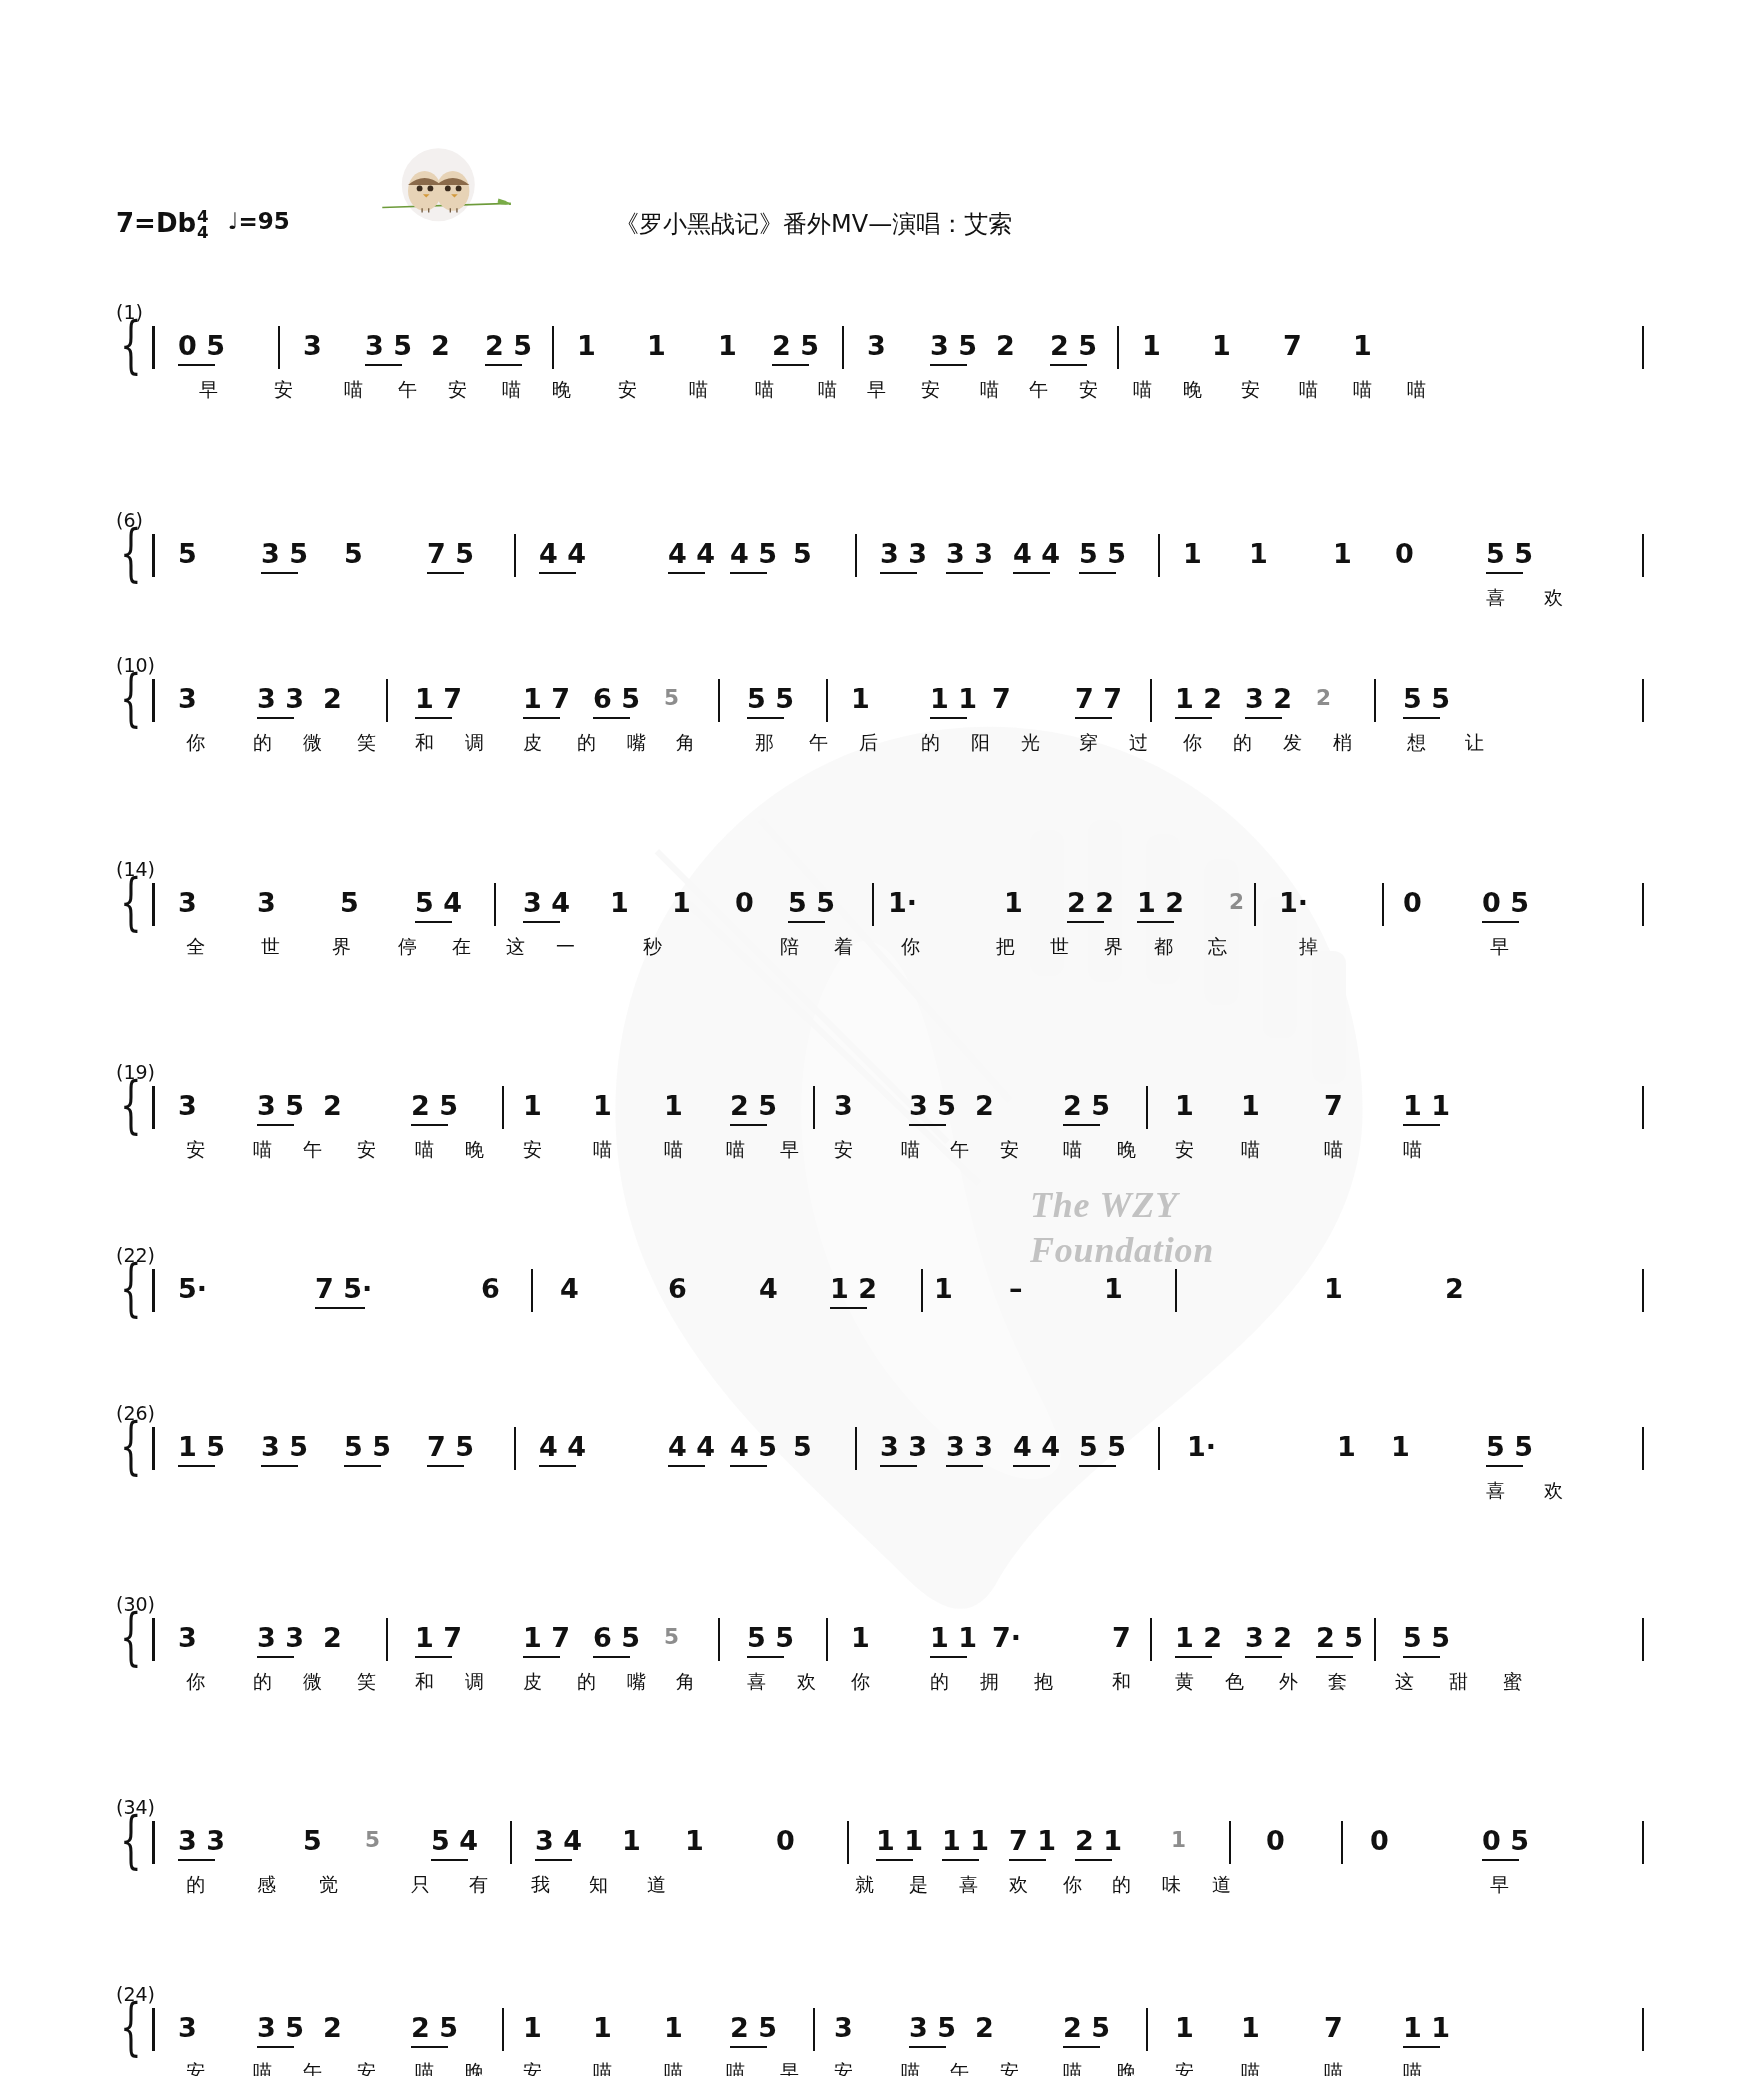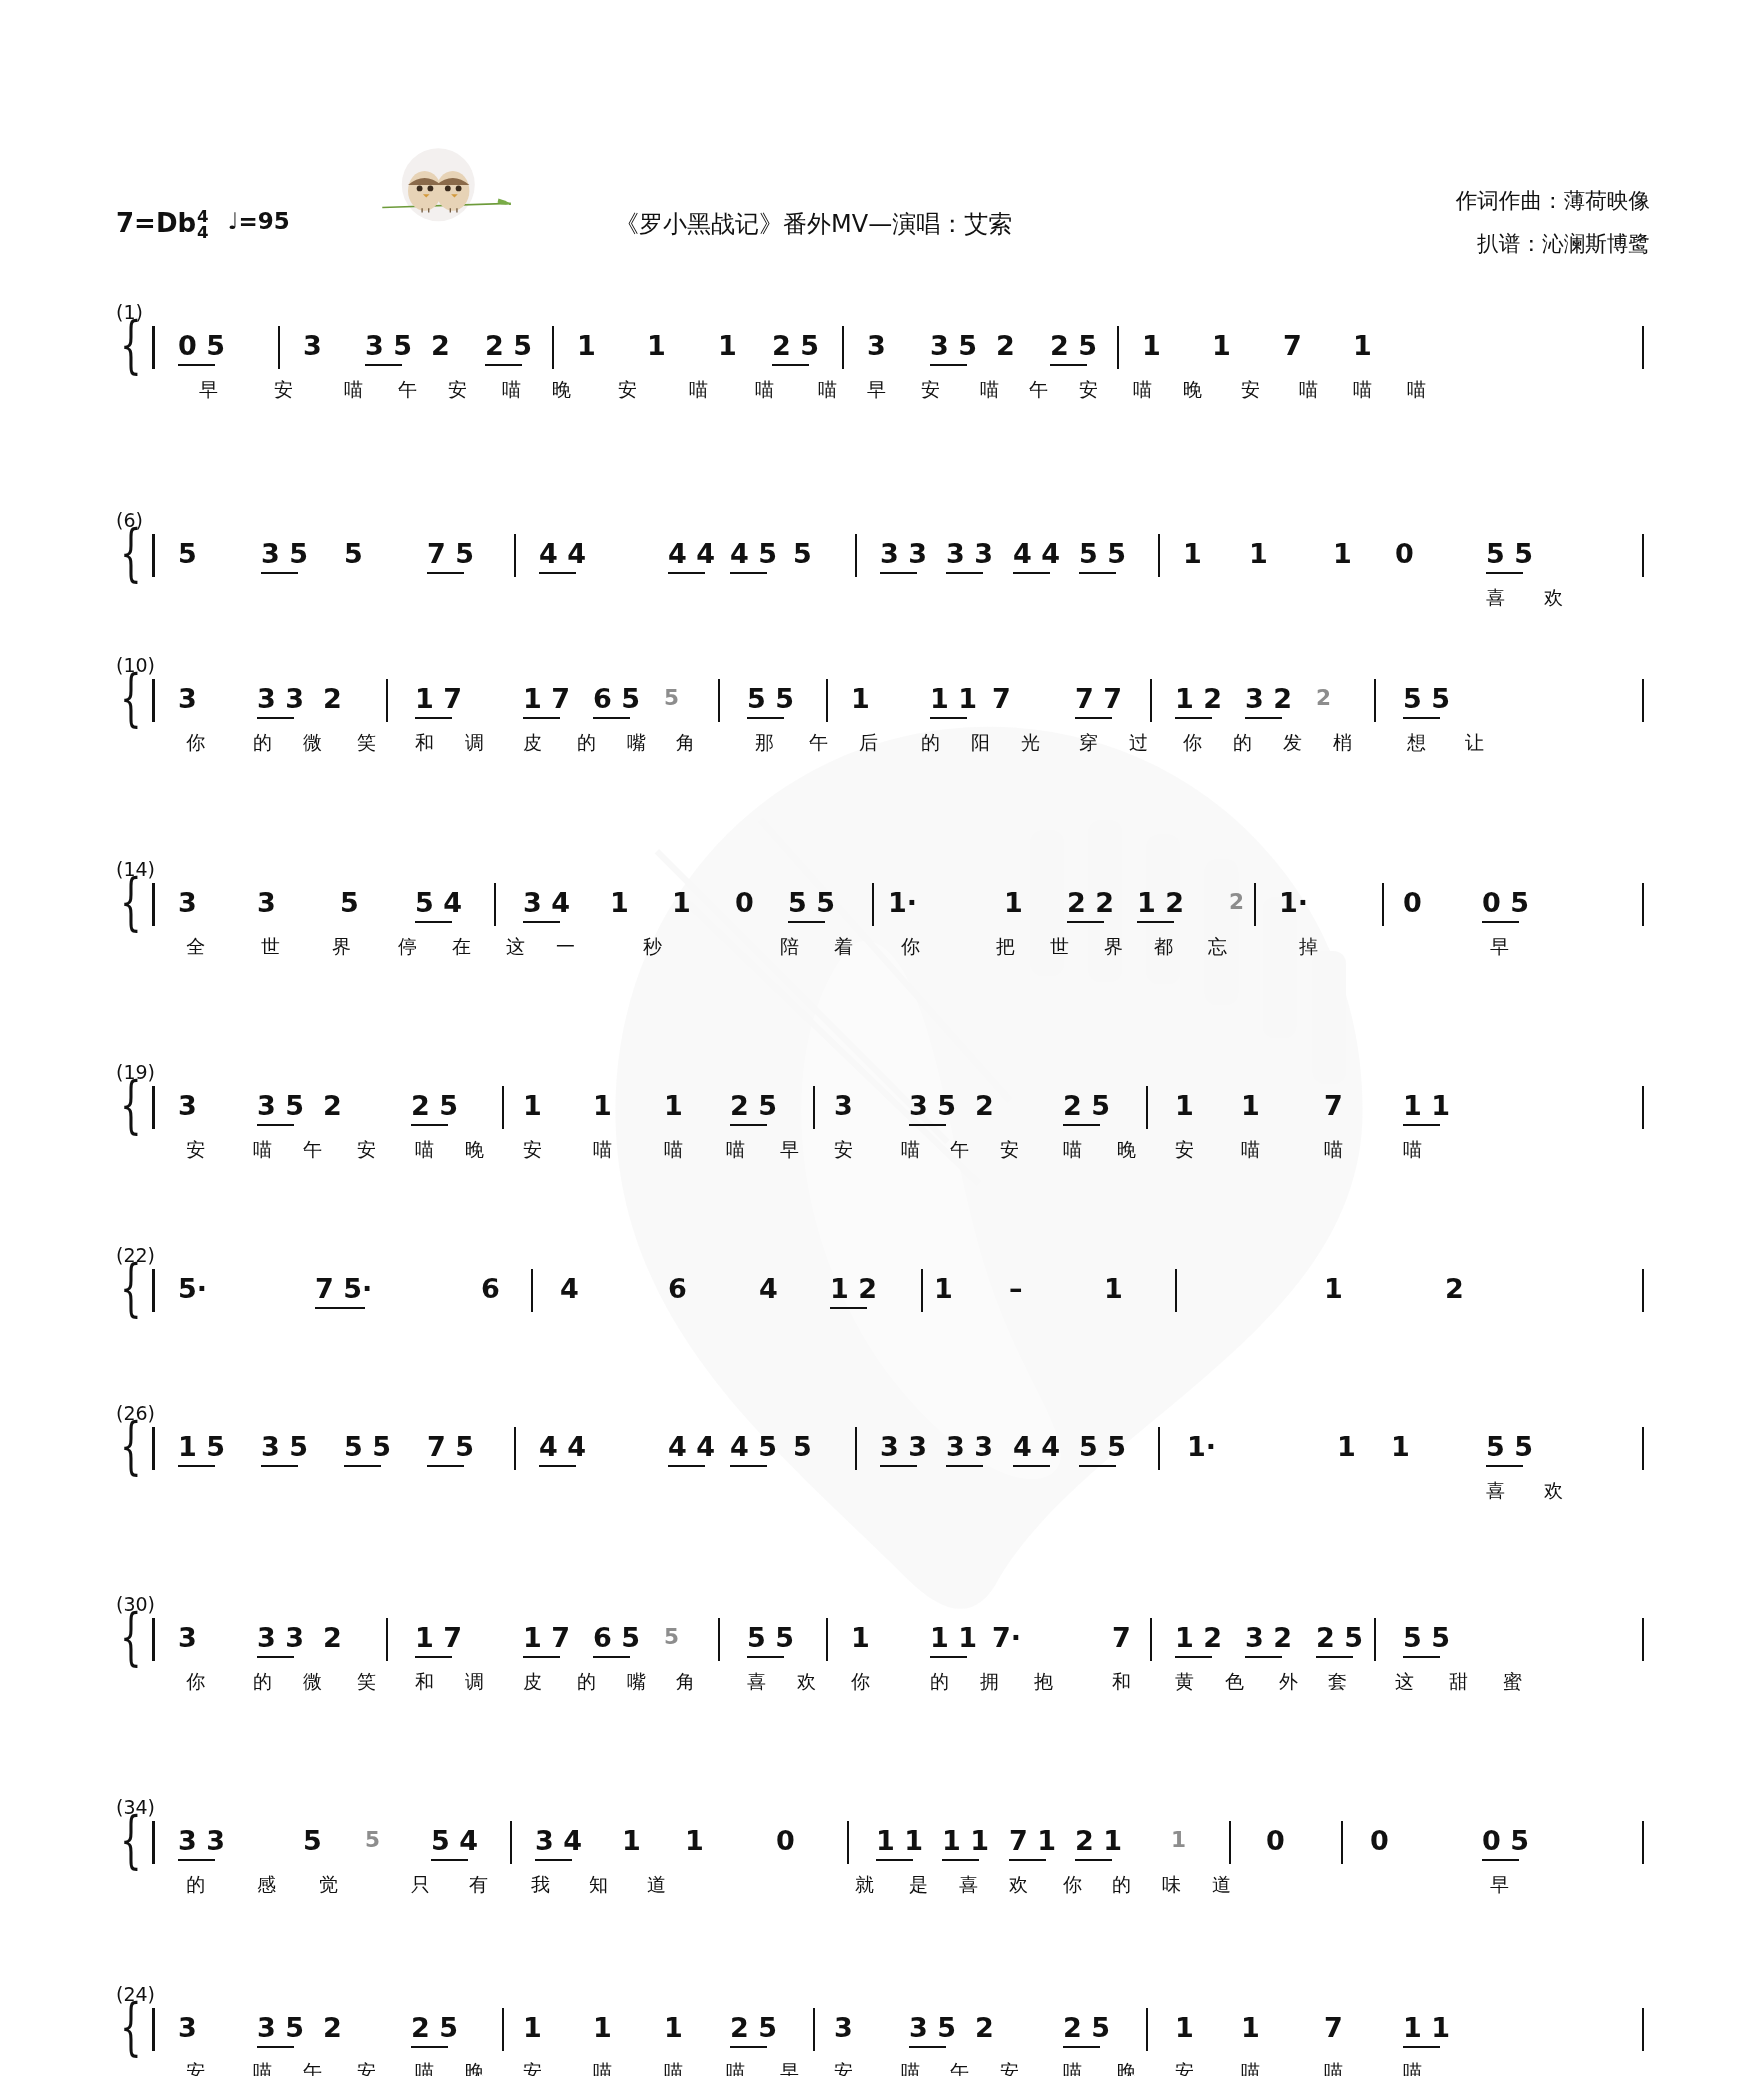--- a/index.html
+++ b/index.html
@@ -133,20 +133,24 @@
       <g fill="#cfcfcf">
         <rect x="240" y="60" width="16" height="70" rx="6"></rect>
         <rect x="268" y="55" width="16" height="78" rx="6"></rect>
         <rect x="296" y="62" width="16" height="72" rx="6"></rect>
         <rect x="324" y="74" width="16" height="70" rx="6"></rect>
         <rect x="352" y="92" width="16" height="68" rx="6"></rect>
         <rect x="376" y="118" width="16" height="64" rx="6"></rect>
       </g>
     </g>
   </svg>
+  <div class="wm-text">
+    <div class="l1">The WZY</div>
+    <div class="l2">Foundation</div>
+  </div>
 
 
   <div class="keyline">
     <span>7=Db</span>
     <span class="frac">
       <span class="num">4</span>
       <span class="den">4</span>
     </span>
     <span class="tempo">♩=95</span>
   </div>
@@ -169,24 +173,20 @@
       <g stroke="#6b5135" stroke-width="3">
         <line x1="116" y1="152" x2="116" y2="162"></line>
           <line x1="132" y1="152" x2="132" y2="162"></line>
         <line x1="184" y1="152" x2="184" y2="162"></line>
           <line x1="200" y1="152" x2="200" y2="162"></line>
       </g>
     </g>
   </svg>
 
   <div class="subtitle">《罗小黑战记》番外MV—演唱：艾索</div>
-  <div class="credits">
-    <div>作词作曲：薄荷映像</div>
-    <div>扒谱：沁澜斯博鹭</div>
-  </div>
 
   <div id="systems">
       <div class="system" style="top: 328px;">
         <div class="barnum">(1)</div>
         <div class="brace">{</div>
         <div class="startbar"></div>
         <div class="endbar"></div>
         <div class="notes">
           <div class="note" style="left: 0px; top: 4.2px;">0 5</div>
           <div class="ul" style="left: 0px; top: 36px; width: 37px;"></div>

